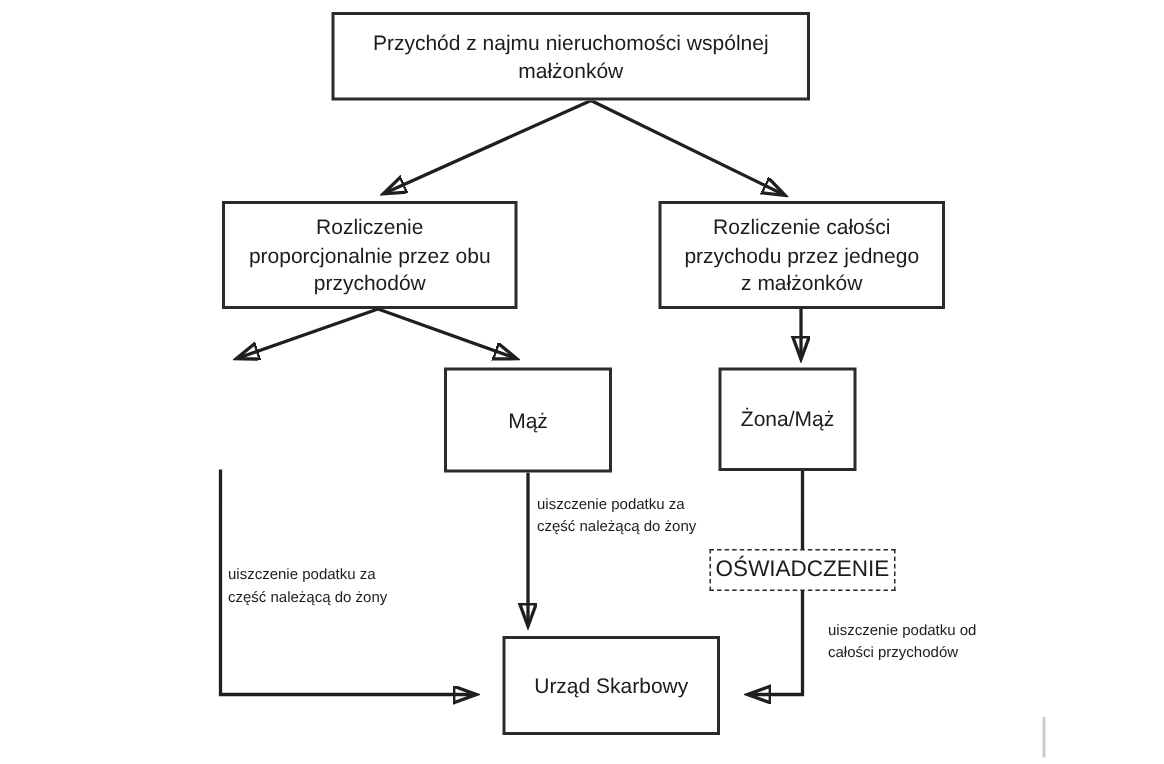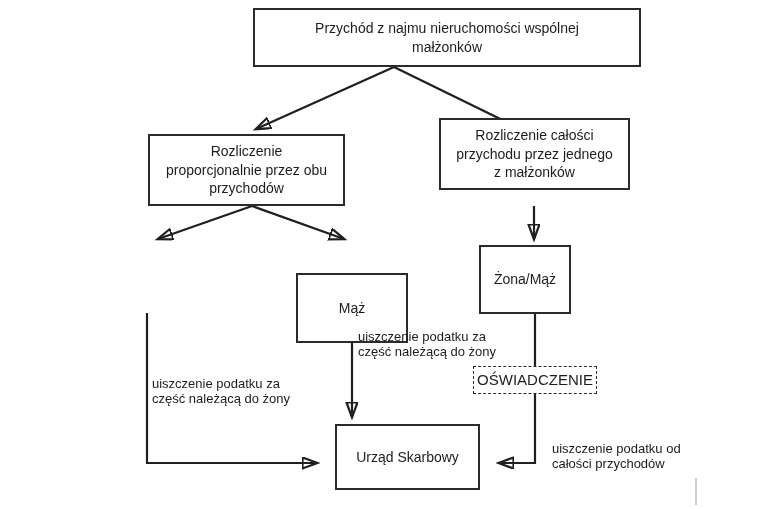--- a/index.html
+++ b/index.html
@@ -42,40 +42,40 @@
     border: 2px solid var(--border-color, #2b2b2b);
     background: #ffffff;
     display: flex;
     align-items: center;
     justify-content: center;
     text-align: center;
     white-space: pre-line;
     font-size: 14px;
     line-height: 1.33;
   }
-  #n-income       { left: 221px; top: 8px;   width: 388px; height: 59px; margin-left: 32px; }
+  #n-income       { left: 221px; top: 8px;   width: 319px; height: 59px; }
   #n-proportional { left: 148px; top: 134px; width: 197px; height: 72px; }
-  #n-whole        { left: 439px; top: 118px; width: 191px; height: 72px; }
+  #n-whole        { left: 439px; top: 134px; width: 191px; height: 72px; }
   #n-wife         { left: 92px;  top: 245px; width: 113px; height: 68px; }
-  #n-husband      { left: 296px; top: 245px; width: 112px; height: 70px; margin-top: 28px; }
+  #n-husband      { left: 296px; top: 245px; width: 112px; height: 70px; }
   #n-wifehusband  { left: 479px; top: 245px; width: 92px; height: 69px; }
   #n-statement    { left: 473px; top: 366px; width: 124px; height: 28px;
                     border: 1.6px dashed var(--border-color, #2b2b2b);
                     font-size: 15px; }
   #n-taxoffice    { left: 335px; top: 424px; width: 145px; height: 66px; }
   .edge-label {
     position: absolute;
-    font-size: 13px;
+    font-size: 10px;
     line-height: 15px;
     white-space: pre-line;
     color: var(--text-color, #1c1c1c);
   }
   #l-husband { left: 358px; top: 329px; }
   #l-wife    { left: 152px; top: 376px; }
-  #l-whole   { left: 552px; top: 441px; }
+  #l-whole   { left: 552px; top: 413px; }
 </style>
 </head>
 <body>
 
 <div class="stage">
 
   <svg class="edges" viewBox="0 0 776 509" aria-hidden="true">
     <defs>
       <marker id="ah" markerUnits="userSpaceOnUse" markerWidth="18" markerHeight="14" refX="15" refY="6" orient="auto">
         <path class="arrow-head" d="M0.5,0.5 L15.5,6 L0.5,11.5 Z"></path>

